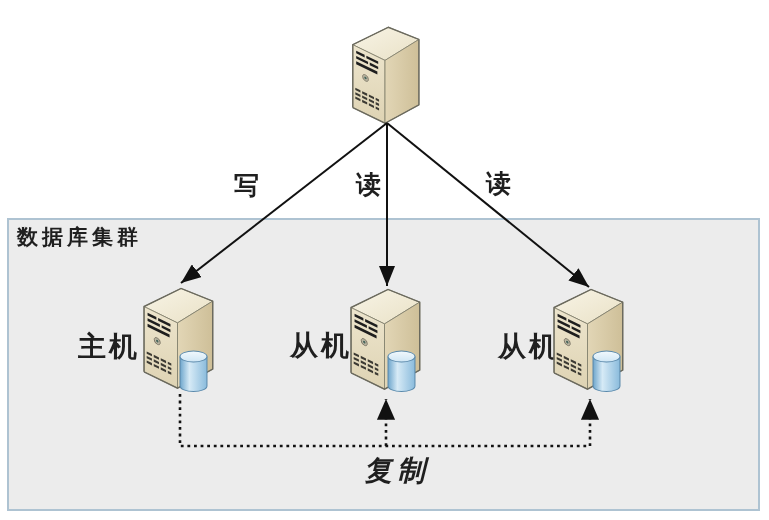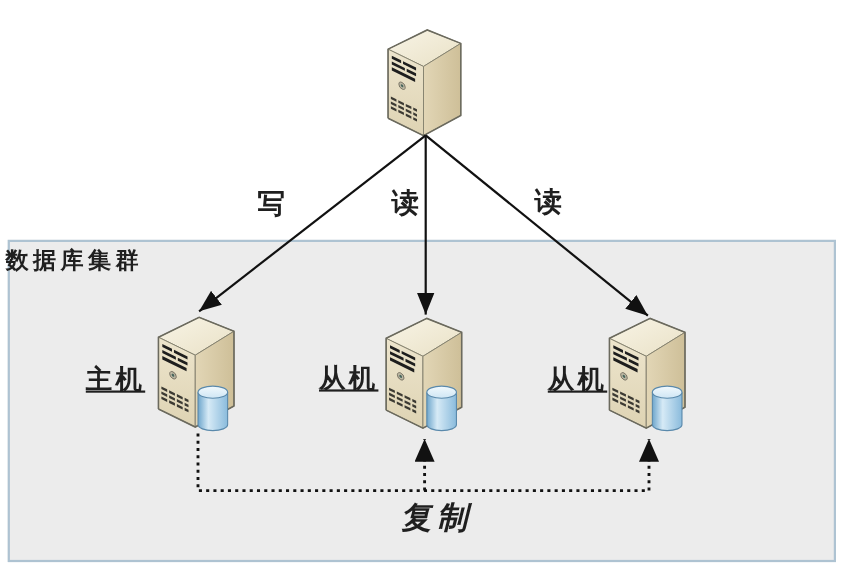--- a/index.html
+++ b/index.html
@@ -10,26 +10,26 @@
   }
   .cluster-box{
     position:absolute;left:7px;top:218px;width:749px;height:289px;
     background:#ececec;border:2px solid #aec3d2;box-sizing:content-box;
   }
   .lbl{
     position:absolute;color:#1f1f1f;font-weight:bold;line-height:1;
     white-space:nowrap;
   }
   .lbl-biz{left:440px;top:64px;font-size:18px;letter-spacing:1px;}
-  .lbl-cluster{left:5px;top:227px;font-size:21px;letter-spacing:4px;}
+  .lbl-cluster{left:17px;top:227px;font-size:21px;letter-spacing:4px;}
   .lbl-edge{font-size:25px;}
   .lbl-write{left:234px;top:173px;}
   .lbl-read1{left:356px;top:172px;}
   .lbl-read2{left:486px;top:171px;}
-  .lbl-node{font-size:24px;letter-spacing:3px;text-decoration:underline;}
+  .lbl-node{font-size:28px;letter-spacing:3px;}
   .lbl-master{left:78px;top:333px;}
   .lbl-slave1{left:290px;top:332px;}
   .lbl-slave2{left:498px;top:333px;}
   .lbl-repl{left:364px;top:457px;font-size:28px;letter-spacing:5px;font-style:italic;}
   .overlay{position:absolute;left:0;top:0;width:769px;height:520px;z-index:5;pointer-events:none;}
   .server{position:absolute;width:81px;height:107px;z-index:3;}
   .srv-app{left:346px;top:22px;width:78px;height:103px;}
   .srv-master{left:137px;top:283px;}
   .srv-slave1{left:344px;top:284px;}
   .srv-slave2{left:547px;top:284px;}

